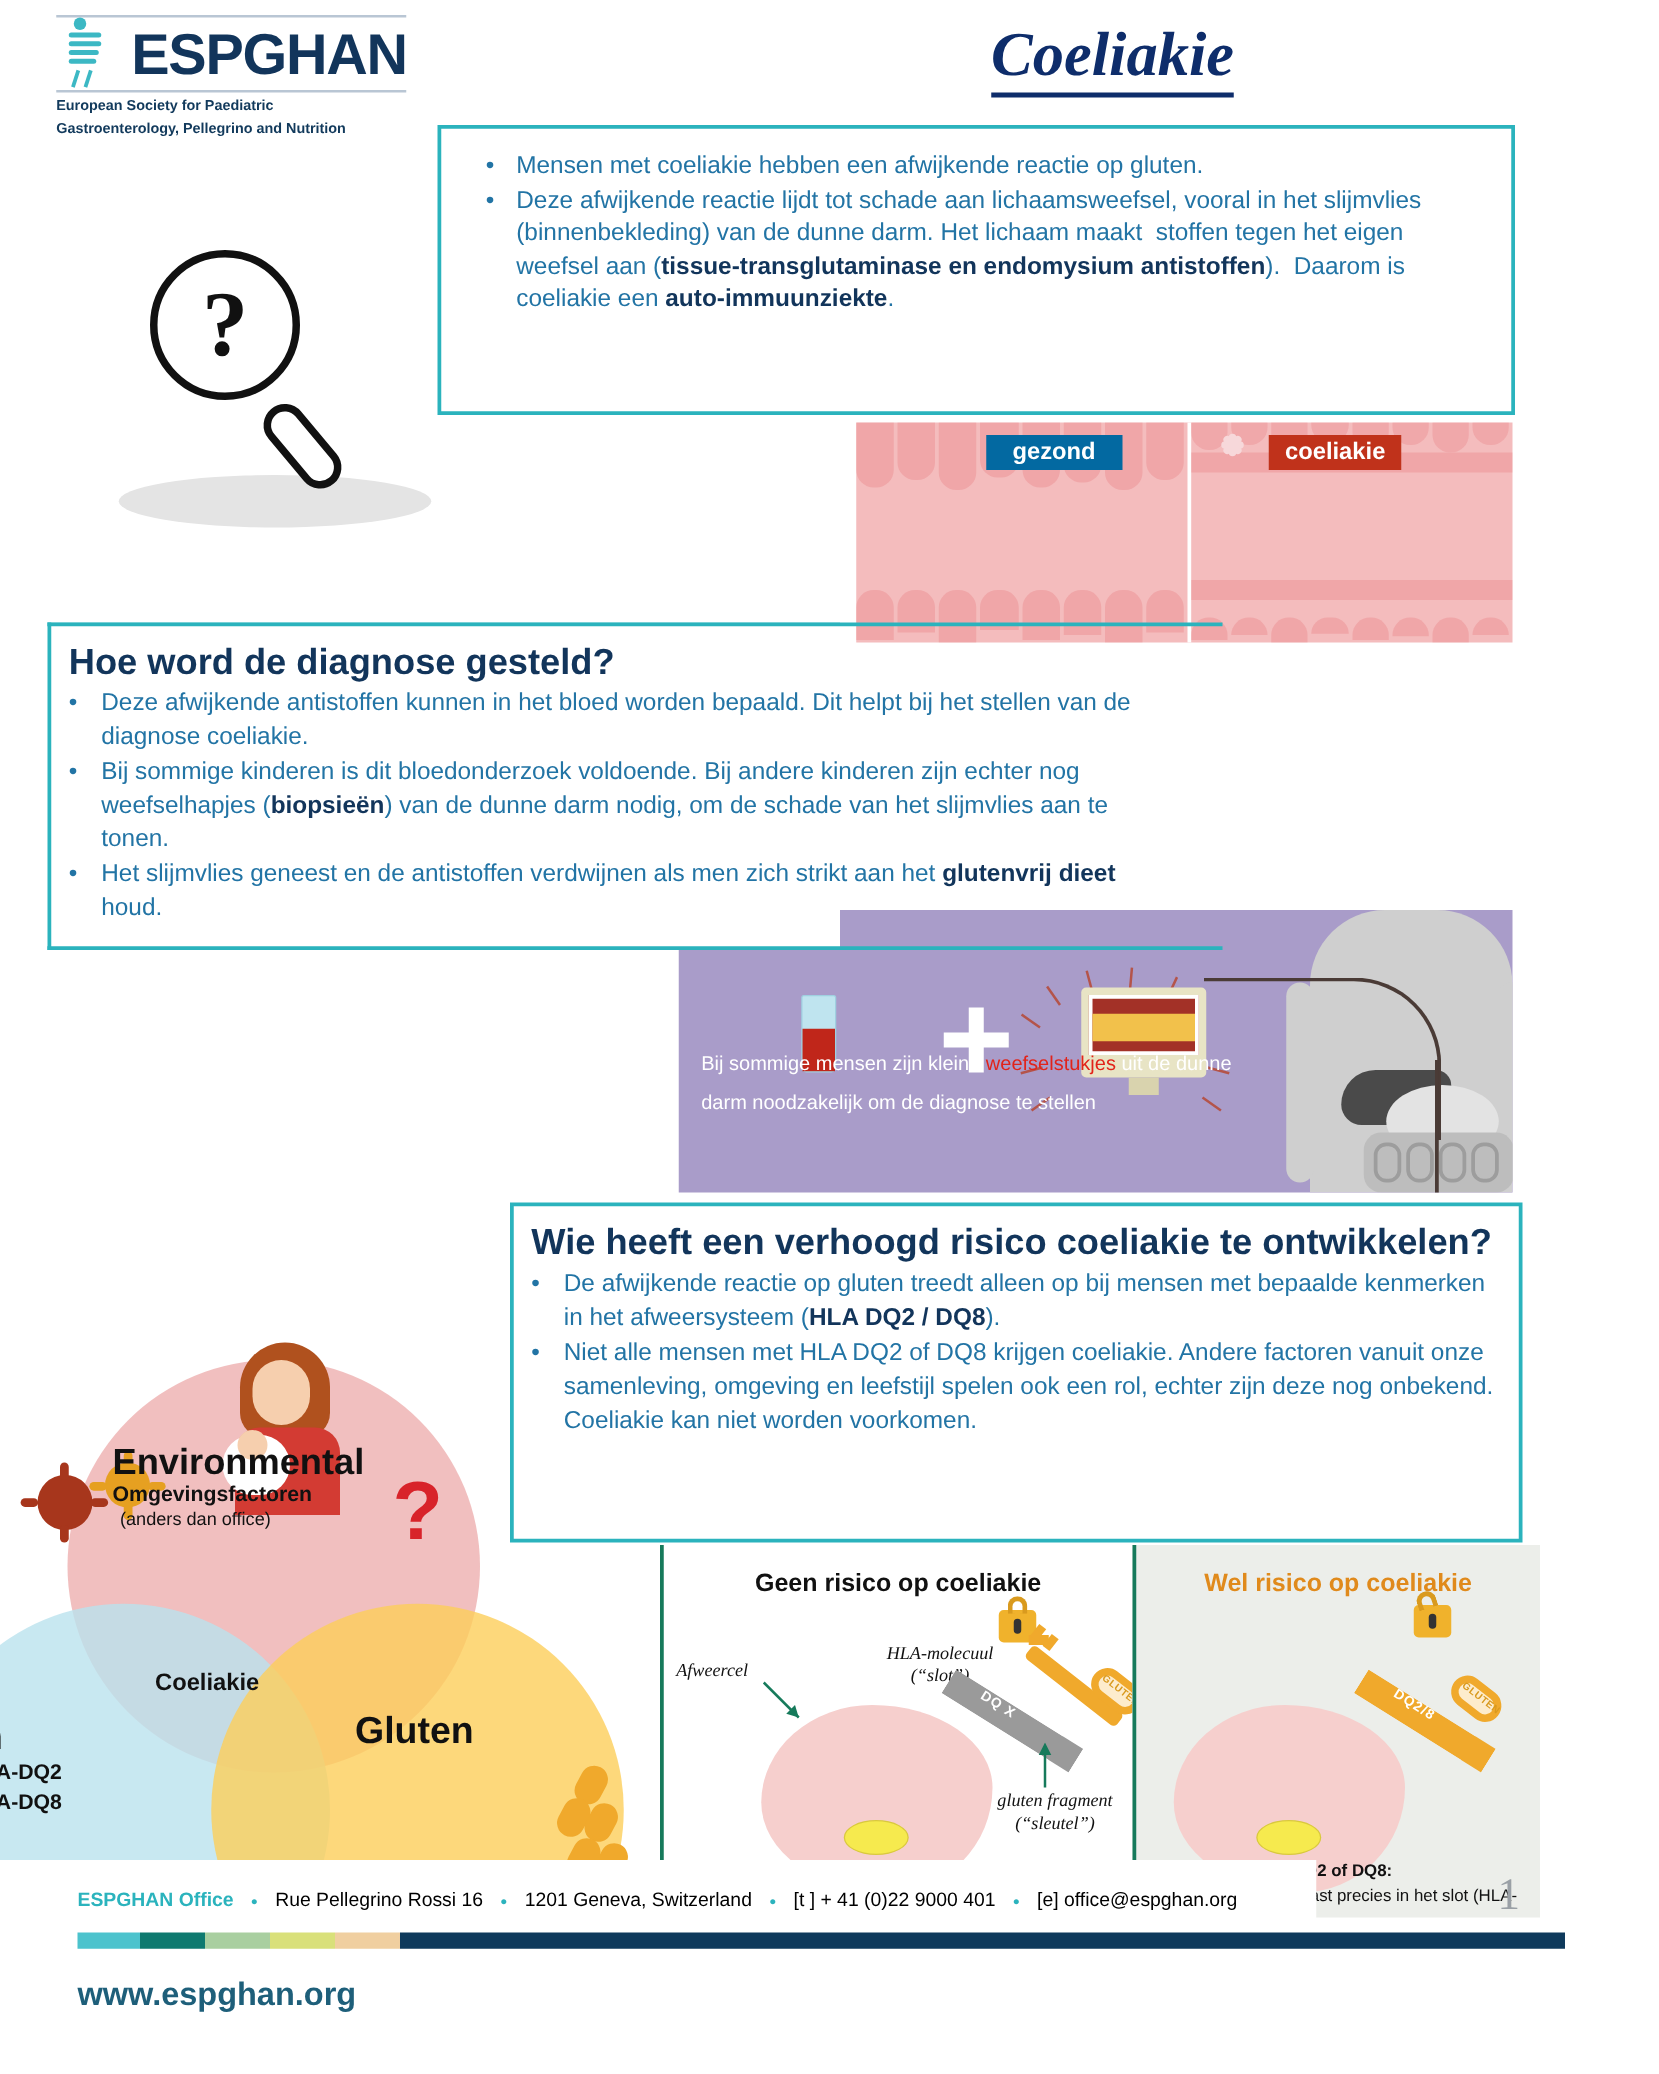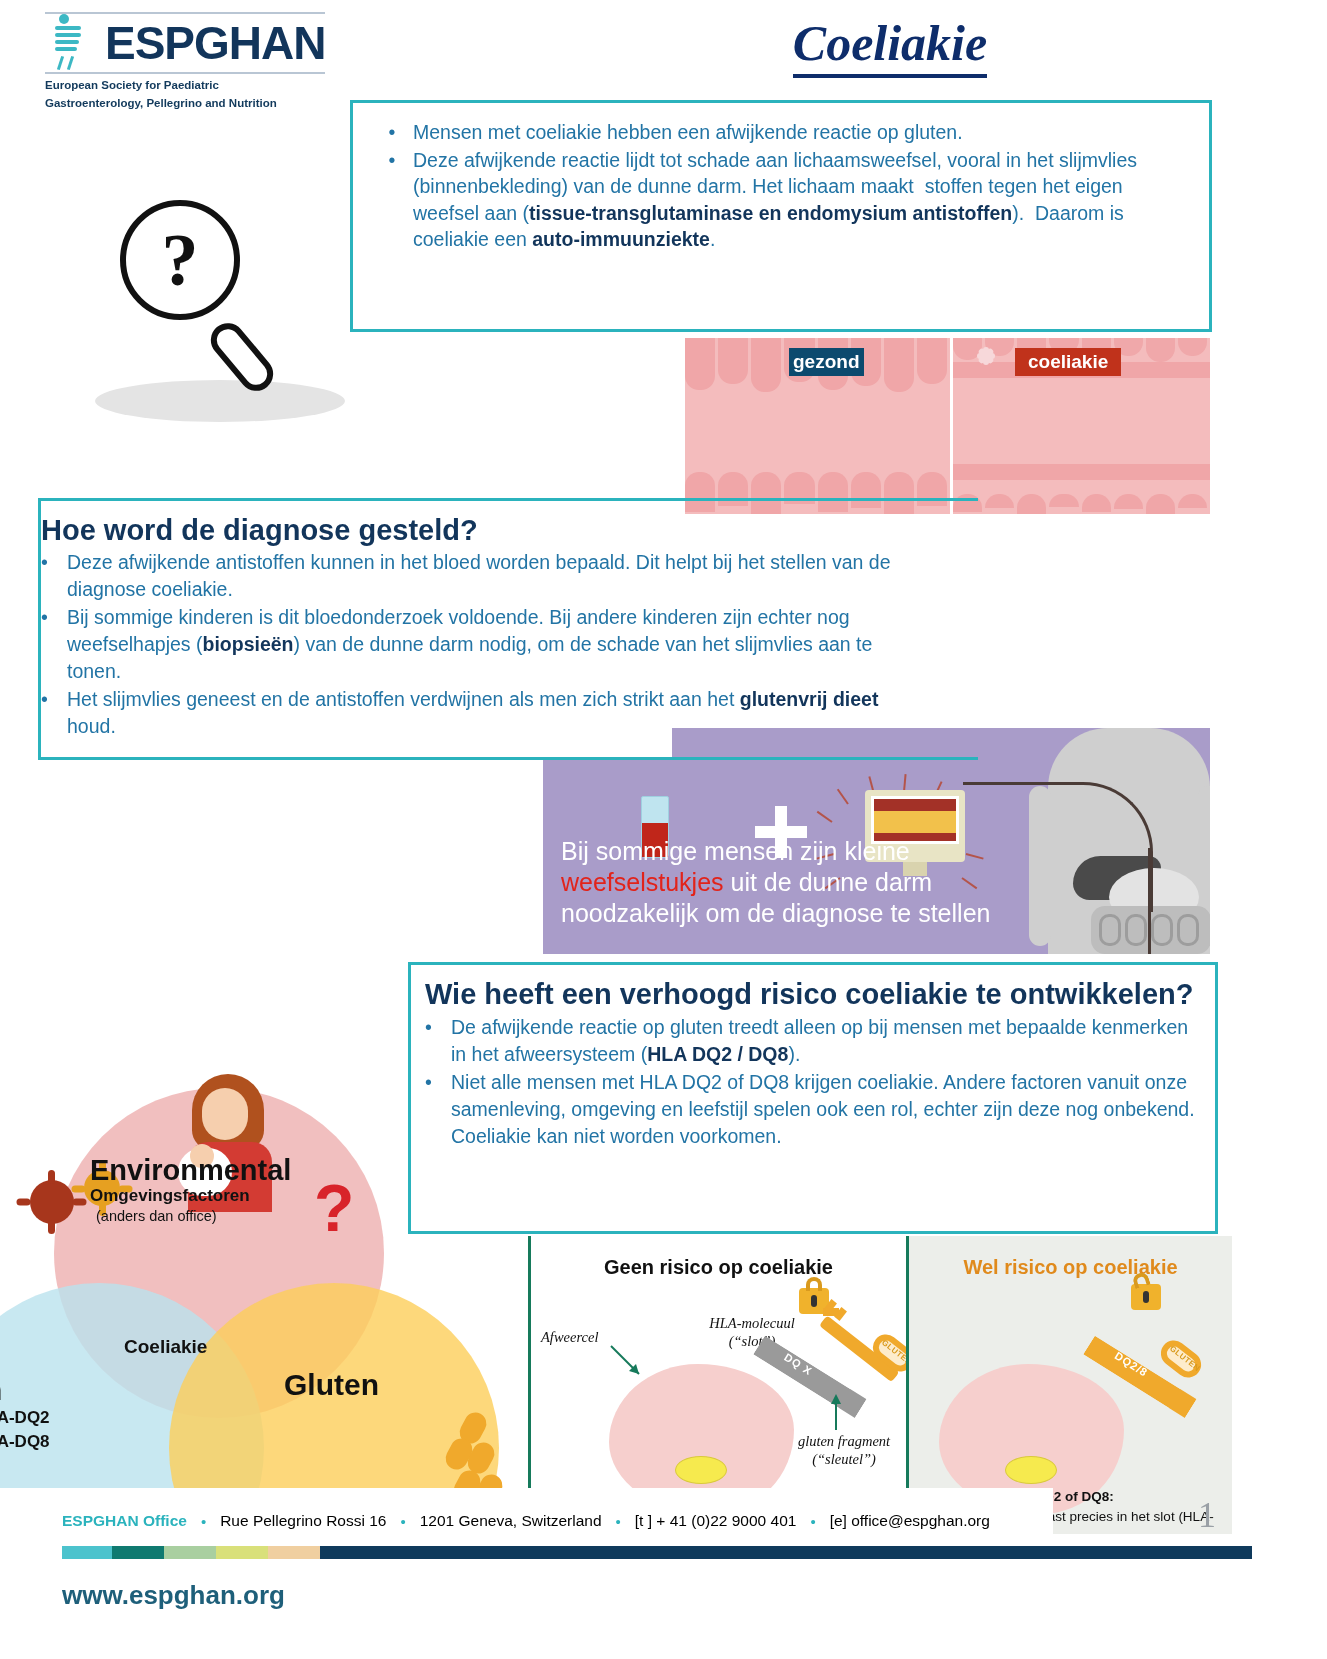--- a/index.html
+++ b/index.html
@@ -58,43 +58,43 @@
   .gutpane { position:relative; overflow:hidden; background:#f4bcbd; }
   .gutpane.left  { width:268px; border-right:3px solid #fff; }
   .gutpane.right { width:257px; }
   .villi { position:absolute; left:0; width:100%; display:flex; }
   .villi.top { top:0; }
   .villi.bot { bottom:0; }
   .v { flex:1; background:#f0a6a8; border-radius:0 0 14px 14px; margin-right:3px;}
   .vi { flex:1; background:#f0a6a8; border-radius:14px 14px 0 0; margin-right:3px;}
   .flat { position:absolute; left:0; width:100%; height:16px; background:#f0a6a8;}
   .lbl-gezond {
-    position:absolute; left:104px; top:10px; background:#0c4a6e; color:#fff;
-    font-size:19px; font-weight:700; padding:3px 4px; z-index:3;
+    position:absolute; left:104px; top:10px; background:#0369a1; color:#fff;
+    font-size:19px; font-weight:700; padding:3px 21px; z-index:3;
   }
   .lbl-coeliakie {
     position:absolute; left:62px; top:10px; background:#c0321b; color:#fff;
     font-size:19px; font-weight:700; padding:3px 13px; z-index:3;
   }
   .gutcap { position:absolute; right:6px; top:57px; width:100%; text-align:right; z-index:3;
             font-size:19.5px; color:#141414; line-height:27px; }
   .gutcap .red { color:#e8231a; font-weight:700;}
   .flower { position:absolute; left:6px; top:6px; width:46px; height:26px; z-index:3; }
   .fp { position:absolute; left:18px; top:9px; width:18px; height:6px; background:#f7d8da; border-radius:4px;}
 
   
-  #box2 { left:38px; top:498px; width:634px; height:262px; padding:12px 16px 8px 0; z-index:6;}
+  #box2 { left:38px; top:498px; width:634px; height:262px; padding:12px 16px 8px 14px; z-index:6;}
   #box2 .boxhead { font-size:29px; }
   #box2 .blist li { font-size:19.5px; line-height:27px; }
   #box2 .blist li .bl { width:26px; flex:0 0 26px; text-align:left;}
   #box2-ext { left:38px; top:498px; width:940px; height:262px; z-index:5;}
 
   
   #biopsy { left:543px; top:728px; width:667px; height:226px; background:#a99cc9; overflow:hidden; z-index:4;}
-  #biopsy .btext { position:absolute; left:18px; top:108px; width:430px; font-size:25px; color:#fff; line-height:31px;}
+  #biopsy .btext { position:absolute; left:18px; top:108px; width:430px; font-size:16px; color:#fff; line-height:31px;}
   #biopsy .btext .red { color:#e2231a; }
   .tube { position:absolute; left:98px; top:68px; width:28px; height:62px; background:#bfe4ef; border:1px solid #9fd0e0; border-radius:2px 2px 4px 4px;}
   .tube .blood { position:absolute; left:0; bottom:0; width:100%; height:56%; background:#c0261a;}
   .plus { position:absolute; left:212px; top:78px; width:52px; height:52px;}
   .plus:before,.plus:after { content:""; position:absolute; background:#fff;}
   .plus:before { left:20px; top:0; width:12px; height:52px;}
   .plus:after { left:0; top:20px; width:52px; height:12px;}
   .monitor { position:absolute; left:322px; top:62px; width:100px; height:72px; background:#e8e4c5; border-radius:4px;}
   .monitor .scr { position:absolute; left:6px; top:6px; width:88px; height:48px; background:#a33127; border:3px solid #fff;}
   .monitor .scr .band { position:absolute; left:0; top:12px; width:100%; height:22px; background:#f2c14b;}

